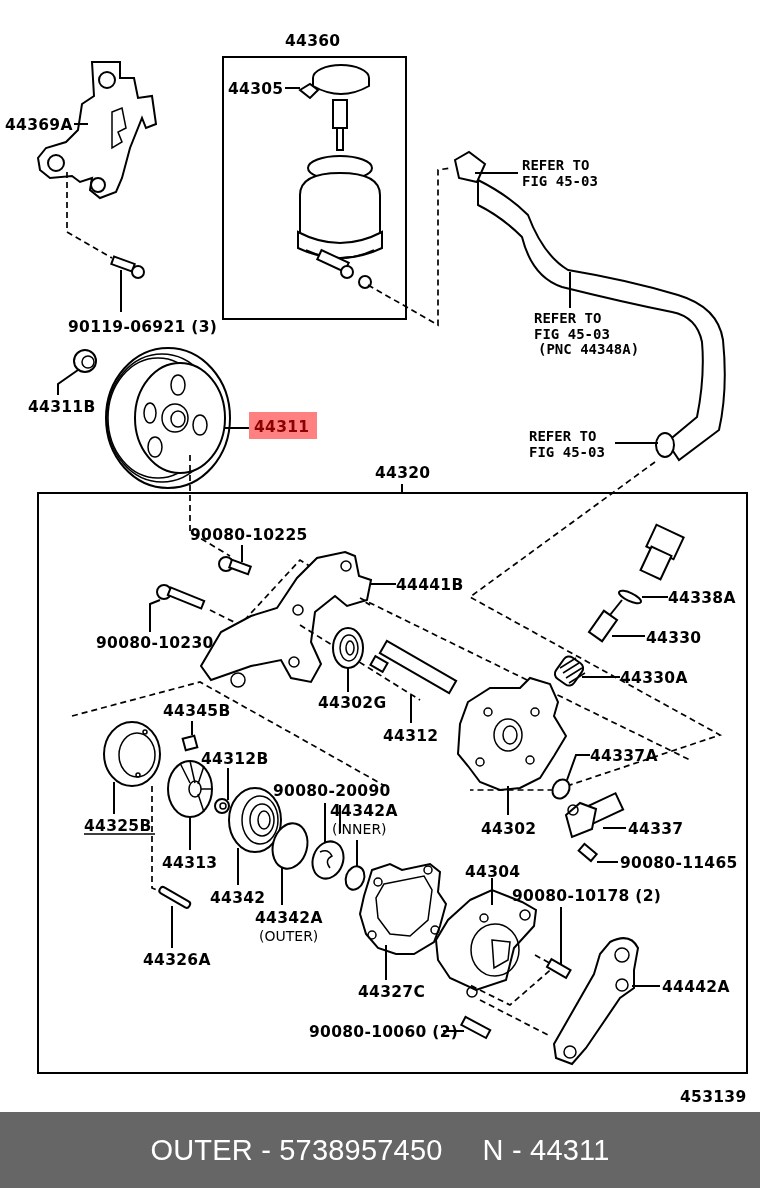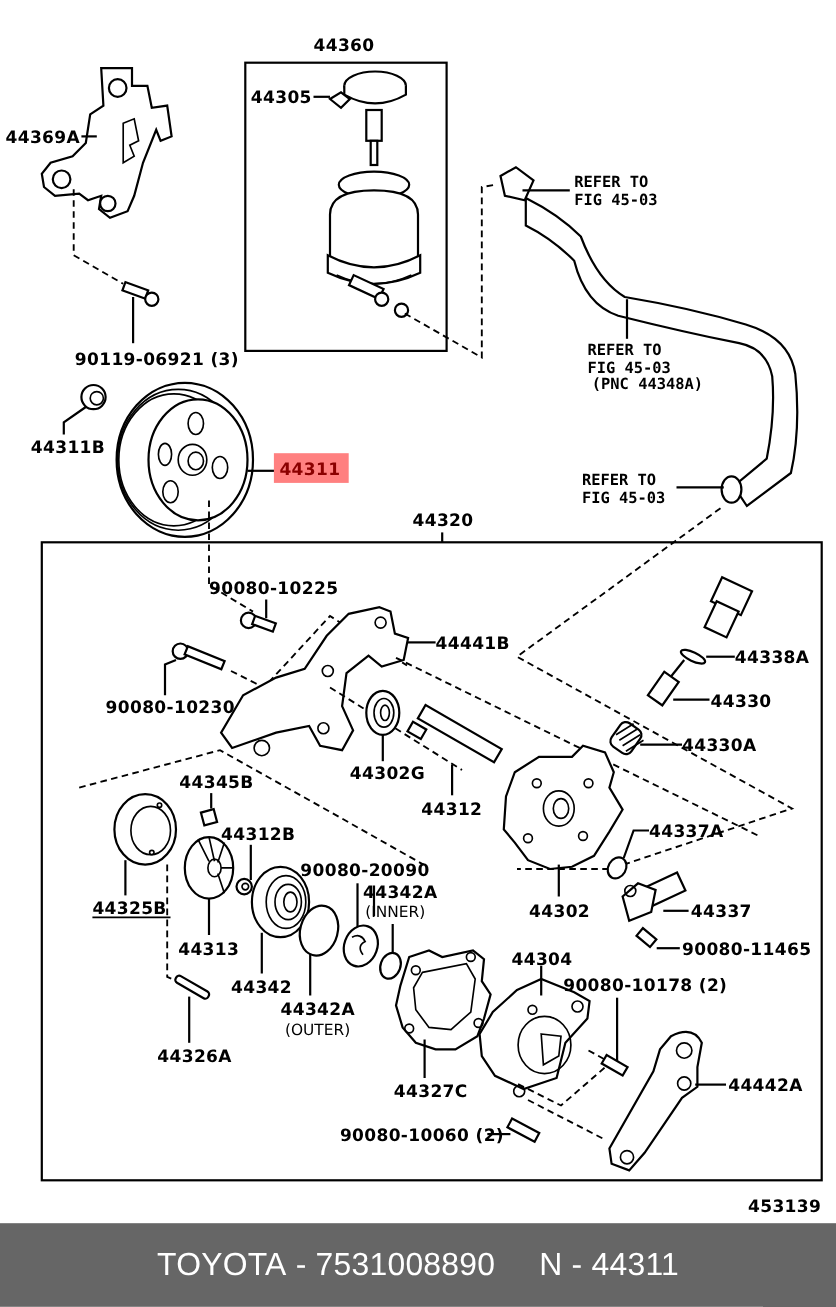--- a/index.html
+++ b/index.html
@@ -310,24 +310,24 @@
     <circle class="thin" cx="622" cy="985" r="6"></circle>
     <circle class="thin" cx="570" cy="1052" r="6"></circle>
   </g>
   <line class="lead" x1="632" y1="986" x2="660" y2="986"></line>
   <text class="lbl" x="662" y="992">44442A</text>
 
   <text class="lbl" x="680" y="1102">453139</text>
 </svg>
 
 <div id="footer">
-  <span>TOYOTA</span>
+  <span>OUTER</span>
   <span>&nbsp;</span>
     <span>-</span>
     <span>&nbsp;</span>
-  <span>7531008890</span>
+  <span>5738957450</span>
   <span class="gap"></span>
   <span>N</span>
   <span>&nbsp;</span>
     <span>-</span>
     <span>&nbsp;</span>
   <span>44311</span>
 </div>
 
 </body></html>

